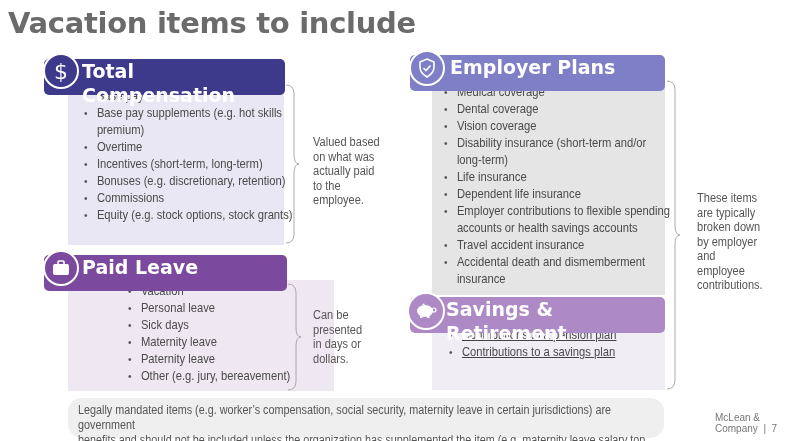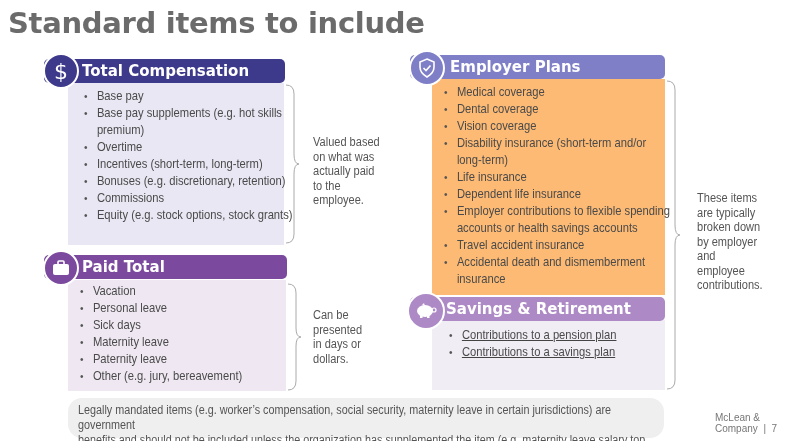--- a/index.html
+++ b/index.html
@@ -2,22 +2,22 @@
 <html><head>
 <meta charset="utf-8">
 <style>
   html, body { margin:0; padding:0; }
   body { width:800px; height:441px; background:#ffffff; position:relative; overflow:hidden;
          font-family:"Liberation Sans", sans-serif; color:#444; }
   .title { position:absolute; left:8px; top:6px; font-family:"DejaVu Sans", sans-serif;
            font-size:29px; font-weight:bold; color:#6b6b6b; letter-spacing:-0.3px; }
 
   .card-body { position:absolute; }
-  .card-header { position:absolute; height:24px; border-radius:5px; color:#fff;
-                 font-family:"DejaVu Sans", sans-serif; font-weight:bold; font-size:15px;
+  .card-header { position:absolute; height:36px; border-radius:5px; color:#fff;
+                 font-family:"DejaVu Sans", sans-serif; font-weight:bold; font-size:19px;
                  line-height:24px; padding-left:38px; box-sizing:border-box; }
   .icon-circle { position:absolute; width:36px; height:36px; border-radius:50%;
                  border:2px solid #fff; box-sizing:border-box;
                  display:flex; align-items:center; justify-content:center; color:#fff; }
   ul.items { list-style:none; margin:0; padding:0; }
   ul.items li { position:relative; padding-left:14px; font-size:12.2px; line-height:17px;
                 color:#4a4a4a; font-family:"Liberation Sans", sans-serif; transform:scaleX(0.92);
                 transform-origin:left; width:108%; }
   ul.items li::before { content:"•"; position:absolute; left:0; top:0; color:#555; font-size:11px; }
 
@@ -27,21 +27,21 @@
 
   .footer-note { position:absolute; left:68px; top:398px; width:596px; height:40px;
                  background:#efefef; border-radius:14px; box-sizing:border-box;
                  padding:5px 10px; font-size:12px; line-height:15px; color:#555; }
   .footer-note span { display:block; transform:scaleX(0.9); transform-origin:left; width:111%; }
   .brand { position:absolute; left:715px; top:412px; font-size:10px; color:#777; }
 </style>
 </head>
 <body>
 
-<div class="title">Standard items to include</div>
+<div class="title">Vacation items to include</div>
 
 <div class="card-body" style="left:68px; top:83px; width:216px; height:162px; background:#e8e7f3;">
   <ul class="items" style="padding:5px 0 0 16px;">
     <li>Base pay</li>
     <li>Base pay supplements (e.g. hot skills premium)</li>
     <li>Overtime</li>
     <li>Incentives (short-term, long-term)</li>
     <li>Bonuses (e.g. discretionary, retention)</li>
     <li>Commissions</li>
     <li>Equity (e.g. stock options, stock grants)</li>
@@ -50,46 +50,46 @@
 <div class="card-header" style="left:44px; top:59px; width:241px; background:#3d3a8c;">
   <span>Total Compensation</span>
 </div>
 <div class="icon-circle" style="left:43px; top:53px; background:#3d3a8c; font-size:22px; font-family:'DejaVu Sans', sans-serif;">$</div>
 
 <svg class="brace" style="left:284px; top:84px;" width="16" height="160" viewBox="0 0 16 160">
   <path d="M2 1 Q10 1 10 10 L10 70 Q10 80 15 80 Q10 80 10 90 L10 150 Q10 159 2 159" fill="none" stroke="#aaa" stroke-width="1"></path>
 </svg>
 <div class="note" style="left:313px; top:135px; width:80px;">Valued based on what was actually paid to the employee.</div>
 
-<div class="card-body" style="left:68px; top:280px; width:218px; height:111px; background:#efe8f3;">
+<div class="card-body" style="left:68px; top:280px; width:218px; height:111px; background:#efe8f3;padding-left:48px;">
   <ul class="items" style="padding:3px 0 0 12px;">
     <li>Vacation</li>
     <li>Personal leave</li>
     <li>Sick days</li>
     <li>Maternity leave</li>
     <li>Paternity leave</li>
     <li>Other (e.g. jury, bereavement)</li>
   </ul>
 </div>
 <div class="card-header" style="left:44px; top:255px; width:243px; background:#7b4a9e;">
-  <span>Paid Total</span>
+  <span>Paid Leave</span>
 </div>
 <div class="icon-circle" style="left:43px; top:250px; background:#7b4a9e;">
   <svg width="18" height="16" viewBox="0 0 18 16">
     <rect x="6" y="1" width="6" height="4" rx="1" fill="none" stroke="#fff" stroke-width="1.6"></rect>
     <rect x="1" y="4" width="16" height="11" rx="2" fill="#fff"></rect>
   </svg>
 </div>
 
 <svg class="brace" style="left:286px; top:283px;" width="16" height="108" viewBox="0 0 16 108">
   <path d="M2 1 Q10 1 10 10 L10 45 Q10 54 15 54 Q10 54 10 63 L10 98 Q10 107 2 107" fill="none" stroke="#aaa" stroke-width="1"></path>
 </svg>
 <div class="note" style="left:313px; top:308px; width:66px;">Can be presented in days or dollars.</div>
 
-<div class="card-body" style="left:432px; top:79px; width:233px; height:216px; background:#fdba74;">
+<div class="card-body" style="left:432px; top:79px; width:233px; height:216px; background:#e5e5e5;">
   <ul class="items" style="padding:5px 0 0 12px; width:215px;">
     <li>Medical coverage</li>
     <li>Dental coverage</li>
     <li>Vision coverage</li>
     <li>Disability insurance (short-term and/or long-term)</li>
     <li>Life insurance</li>
     <li>Dependent life insurance</li>
     <li>Employer contributions to flexible spending accounts or health savings accounts</li>
     <li>Travel accident insurance</li>
     <li>Accidental death and dismemberment insurance</li>

